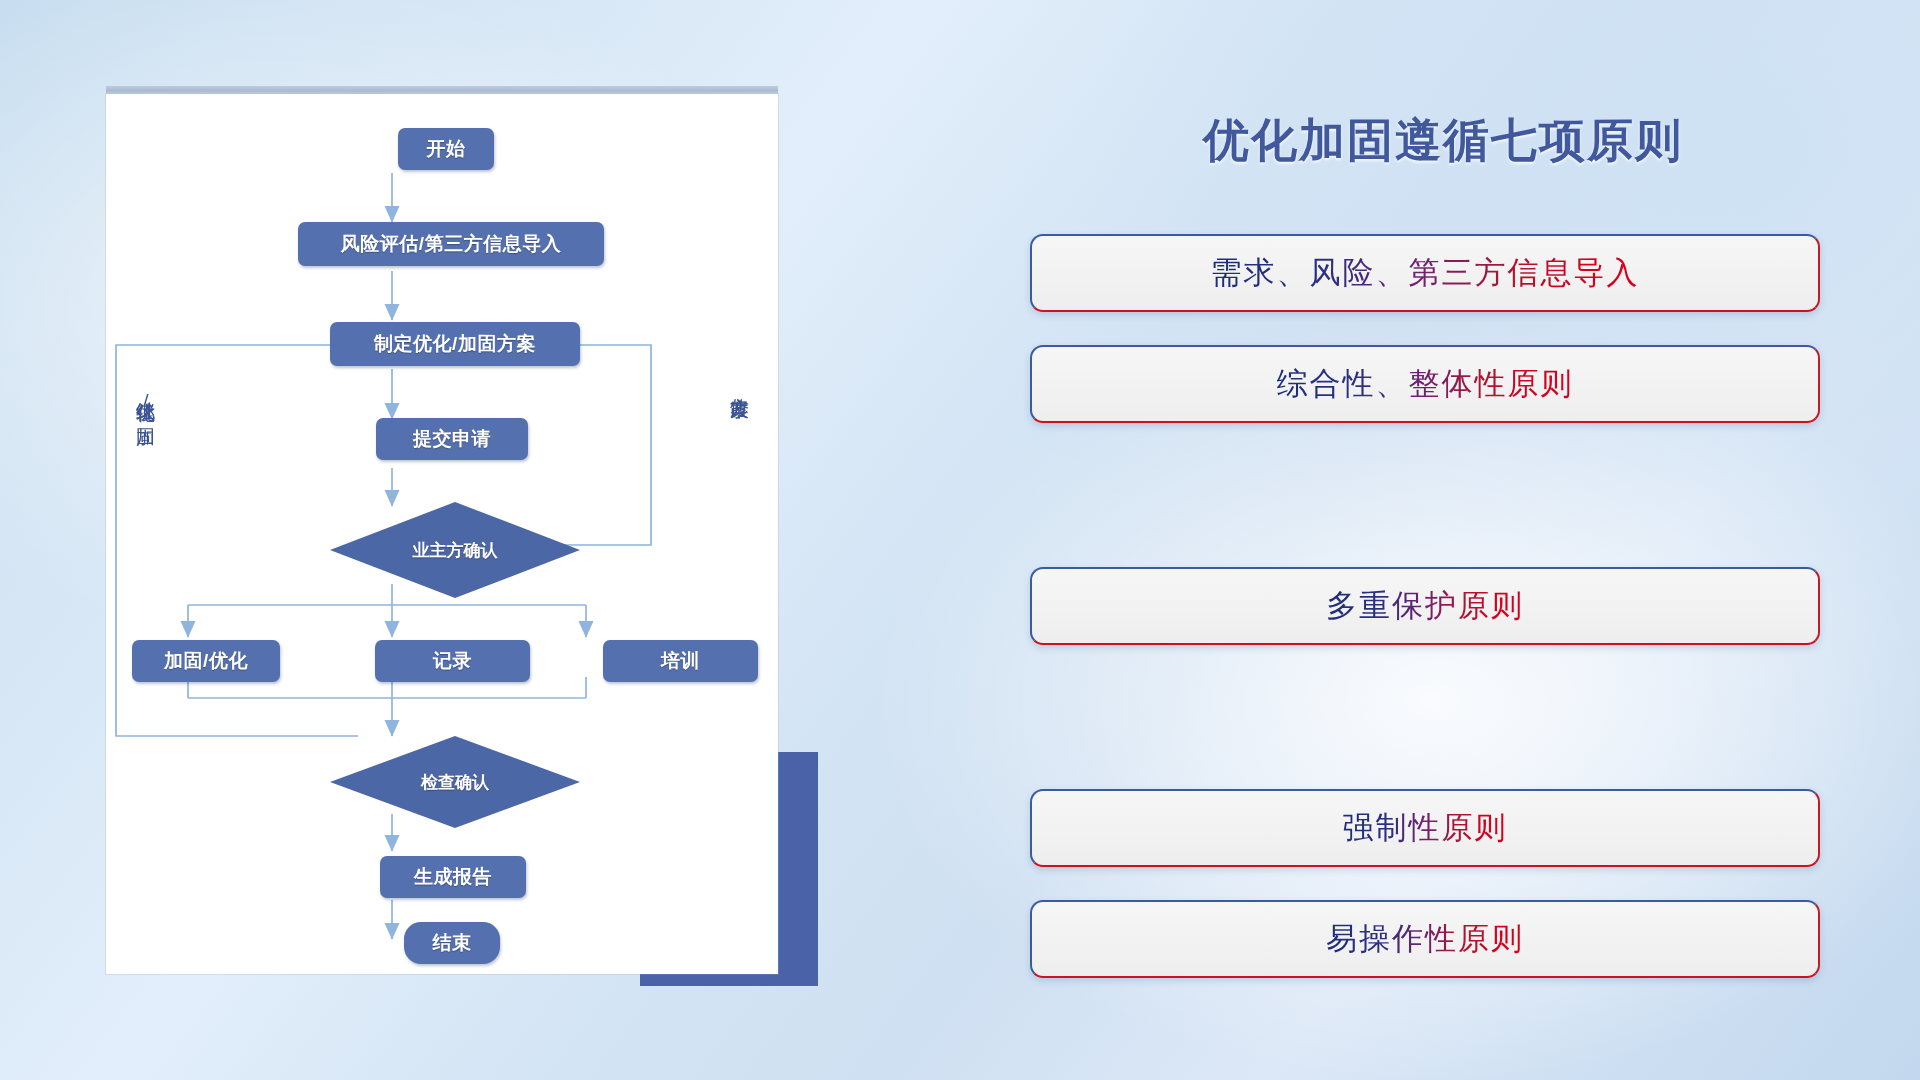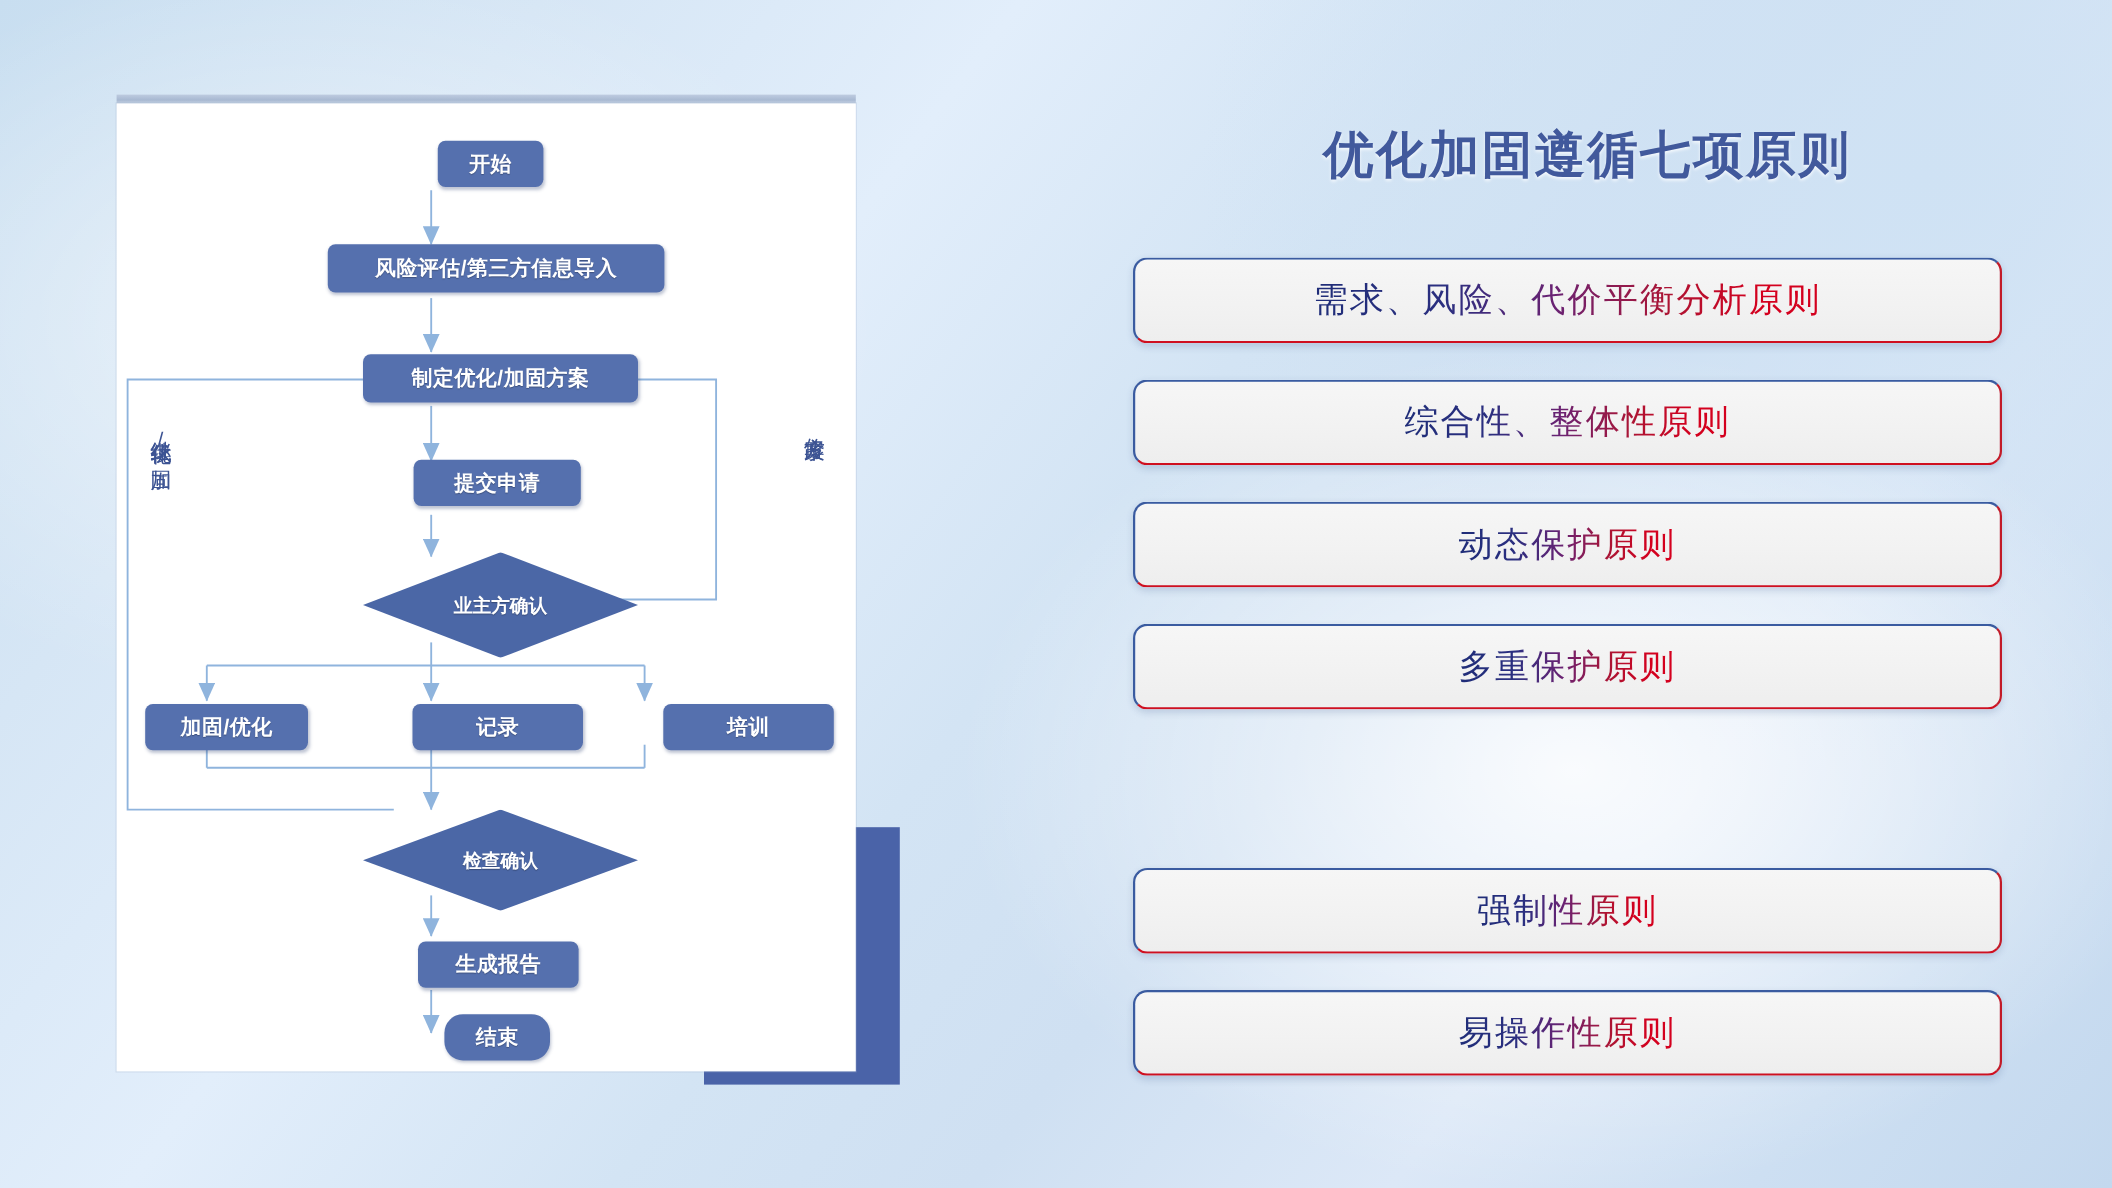--- a/index.html
+++ b/index.html
@@ -191,30 +191,27 @@
   <div class="vlabel" style="left:136px; top:386px;">继续优化/加固</div>
 
   <div class="vlabel" style="left:730px; top:382px;">方案修改</div>
 </div>
 
 <div id="right-panel">
 
   <div id="panel-title">优化加固遵循七项原则</div>
 
   <div class="principle-card" style="top:234px;">
-    <span class="principle-text">需求、风险、代价平衡分析原则</span>
+    <span class="principle-text">需求、风险、第三方信息导入</span>
   </div>
 
   <div class="principle-card" style="top:345px;">
     <span class="principle-text">综合性、整体性原则</span>
   </div>
 
-  <div class="principle-card" style="top:456px;">
-    <span class="principle-text">动态保护原则</span>
-  </div>
 
   <div class="principle-card" style="top:567px;">
     <span class="principle-text">多重保护原则</span>
   </div>
 
 
   <div class="principle-card" style="top:789px;">
     <span class="principle-text">强制性原则</span>
   </div>
 

